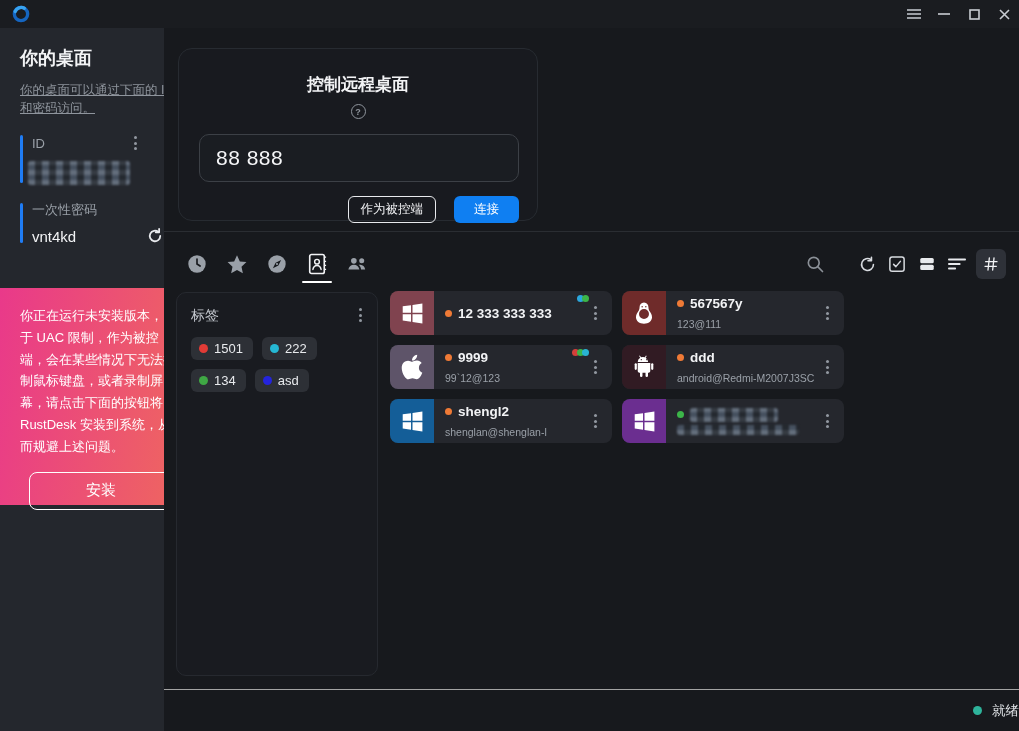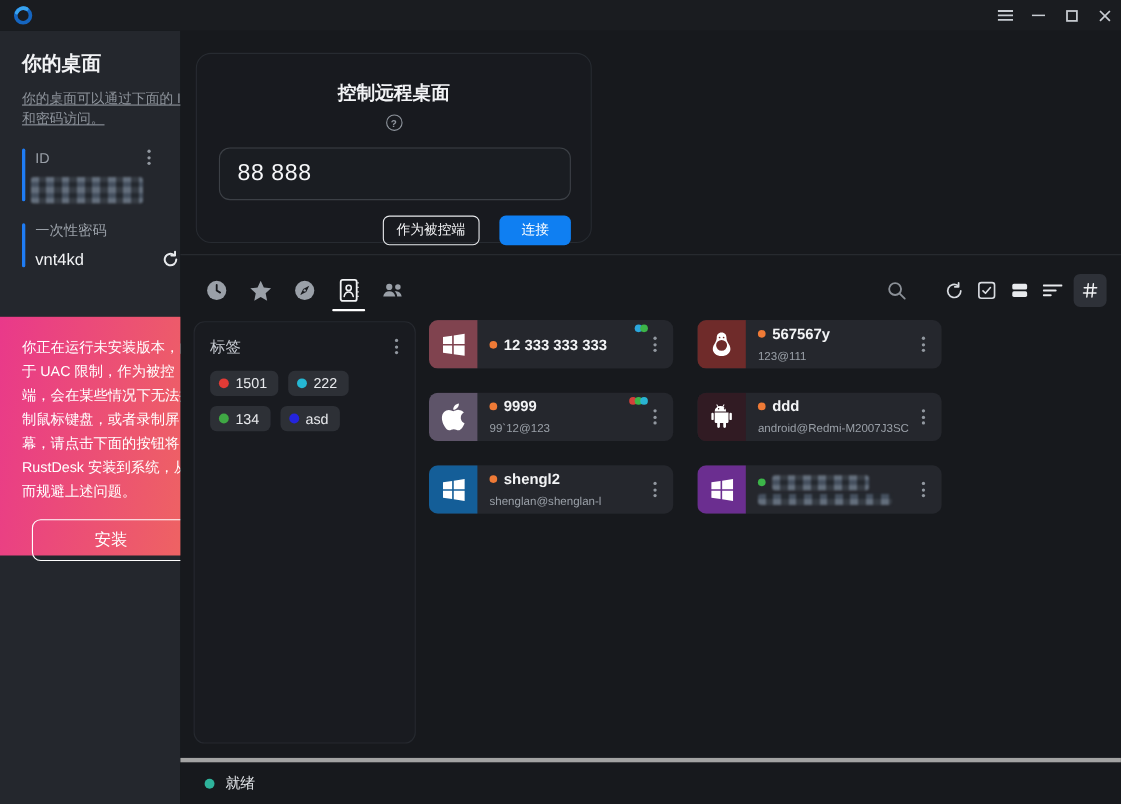--- a/index.html
+++ b/index.html
@@ -69,38 +69,38 @@
   
   .tags-panel { position:absolute; left:12px; top:264px; width:202px; height:384px; border:1px solid #26292f; border-radius:10px; background:#191b20; padding:12px 12px 0 14px; }
   .tags-head { display:flex; align-items:flex-end; }
   .tags-title { font-size:14px; color:#c6cad1; }
   .chips { margin-top:12px; display:flex; flex-wrap:wrap; gap:9px; }
   .chip { display:inline-flex; align-items:center; gap:6px; background:#2d3036; border-radius:6px; padding:4px 10px 4px 8px; cursor:pointer; }
   .chip-dot { width:9px; height:9px; border-radius:50%; flex:none; }
   .chip-label { font-size:13px; color:#e8eaed; }
 
   
-  .peers { position:absolute; left:226px; top:263px; display:grid; grid-template-columns:repeat(2,222px); gap:22px; align-content:start; }
+  .peers { position:absolute; left:226px; top:263px; display:grid; grid-template-columns:repeat(2,222px); gap:10px; align-content:start; }
   .peer-card { position:relative; display:flex; height:44px; background:#25272d; border-radius:8px; overflow:hidden; cursor:pointer; }
   .tile { width:44px; flex:none; display:flex; align-items:center; justify-content:center; }
   .tile svg { display:block; }
   .os-icon { display:none; align-items:center; justify-content:center; }
   .pinfo { flex:1; min-width:0; padding:0 26px 0 11px; display:flex; flex-direction:column; justify-content:center; }
   .pname-row { display:flex; align-items:center; gap:6px; min-width:0; }
   .status-dot { width:7px; height:7px; border-radius:50%; flex:none; }
   .pname { font-size:13.5px; font-weight:bold; color:#f2f3f5; white-space:nowrap; overflow:hidden; }
   .psub { font-size:10.5px; color:#9aa0a8; margin-top:7px; white-space:nowrap; overflow:hidden; text-overflow:ellipsis; }
   .peer-menu { position:absolute; right:6px; top:50%; transform:translateY(-50%); }
   .peer-tagdots { position:absolute; top:4px; right:23px; display:flex; }
   .peer-tagdots i { width:7px; height:7px; border-radius:50%; margin-left:-2px; }
   .blur-name { width:88px; height:14px; }
   .blur-sub { width:122px; height:10px; margin-top:3px; }
 
   
-  .statusbar { position:absolute; left:0; right:0; bottom:0; height:42px; border-top:4px solid #a3a3a3; display:flex; align-items:center; padding-left:22px; background:#17191d; }
+  .statusbar { position:absolute; left:0; right:0; bottom:0; height:42px; border-top:1px solid #a3a3a3; display:flex; align-items:center; padding-left:22px; background:#17191d;justify-content:flex-end; }
   .sb-dot { width:9px; height:9px; border-radius:50%; background:#2eb39b; }
   .sb-label { margin-left:10px; font-size:13.5px; color:#e2e5e9; }
 </style>
 </head>
 <body>
 
 <div class="window">
 
   <div class="titlebar">
     <span class="logo">

